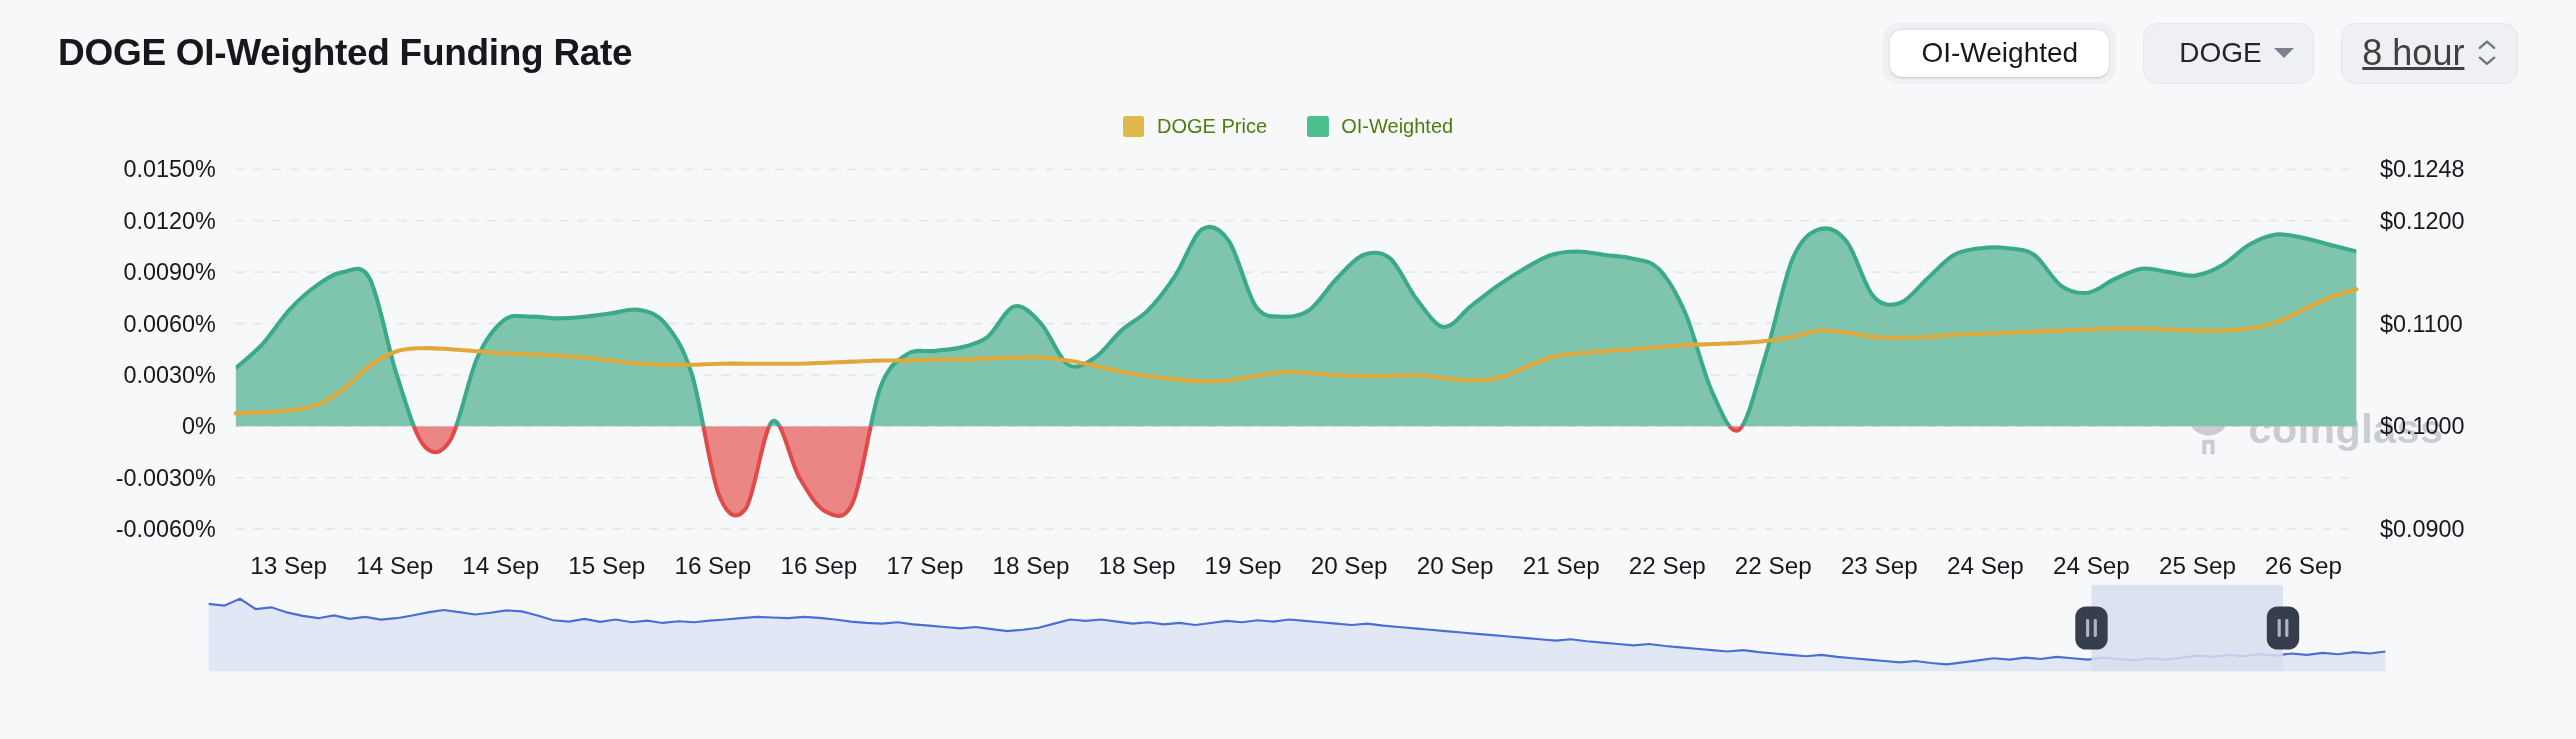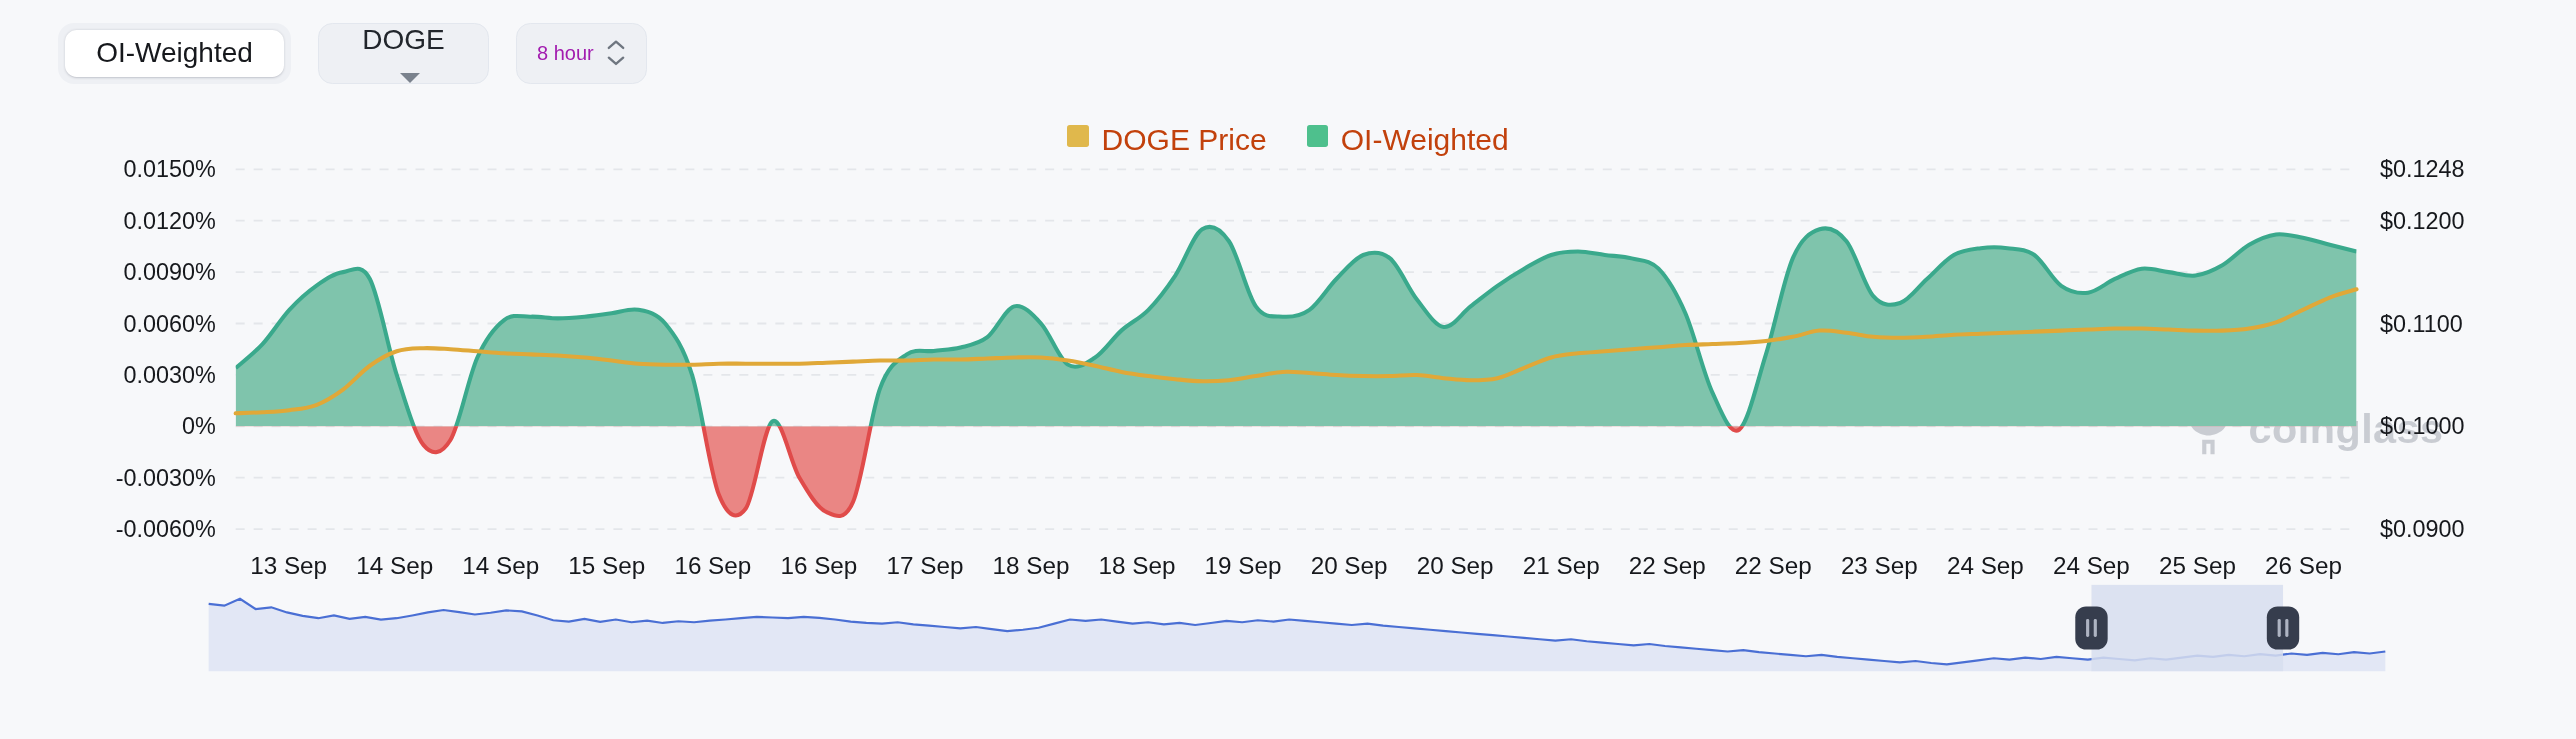--- a/index.html
+++ b/index.html
@@ -76,21 +76,20 @@
     align-items: center;
     justify-content: space-between;
     background: #eef0f4;
     border: 0.9px solid #e3e7ee;
     border-radius: 14.4px;
     height: 61px;
     width: 171px;
     padding: 0 35px;
     box-sizing: border-box;
     cursor: pointer;
-    flex-direction: column;
   }
   .dropdown-label { font-size: 28px; color: #22262c; }
   .caret-down {
     width: 0; height: 0;
     border-left: 10px solid transparent;
     border-right: 10px solid transparent;
     border-top: 10.8px solid #7a828d;
     margin-left: 12.6px;
   }
 
@@ -99,21 +98,21 @@
     display: flex;
     align-items: center;
     background: #eef0f4;
     border: 0.9px solid #e3e7ee;
     border-radius: 14.4px;
     height: 61px;
     padding: 0 20px;
     box-sizing: border-box;
     cursor: pointer;
   }
-  .stepper-label { font-size: 20px; color: #a21caf; white-space: nowrap; }
+  .stepper-label { font-size: 36px; color: #404040; white-space: nowrap; text-decoration: underline; }
   .stepper-arrows {
     display: flex;
     flex-direction: column;
     align-items: center;
     margin-left: 12.6px;
     gap: 4.5px;
   }
 
   
   .legend {
@@ -121,21 +120,21 @@
     left: 0;
     top: 115px;
     width: 2576px;
     display: flex;
     align-items: center;
     justify-content: center;
     gap: 40px;
   }
   .legend-item { display: flex; align-items: center; gap: 12.6px; cursor: pointer; }
   .legend-swatch { width: 21.6px; height: 21.6px; border-radius: 2.7px; }
-  .legend-text { font-size: 30px; color: #c2410c; white-space: nowrap; margin-top: 8px; }
+  .legend-text { font-size: 20px; color: #4d7c0f; white-space: nowrap; }
 
   
   .chart-wrap {
     position: absolute;
     left: 0;
     top: 153px;
     width: 2576px;
     height: 432px;
   }
   .chart-svg { display: block; }
@@ -165,20 +164,21 @@
     left: 0;
     top: 583px;
     width: 2576px;
     height: 126px;
   }
 </style>
 </head>
 <body>
 
 <div class="header">
+  <div class="page-title">DOGE OI-Weighted Funding Rate</div>
 
   <div class="header-controls">
 
     <div class="segmented">
       <div class="seg-btn active">OI-Weighted</div>
     </div>
 
     <div class="dropdown">
       <span class="dropdown-label">DOGE</span>
       <span class="caret-down"></span>

